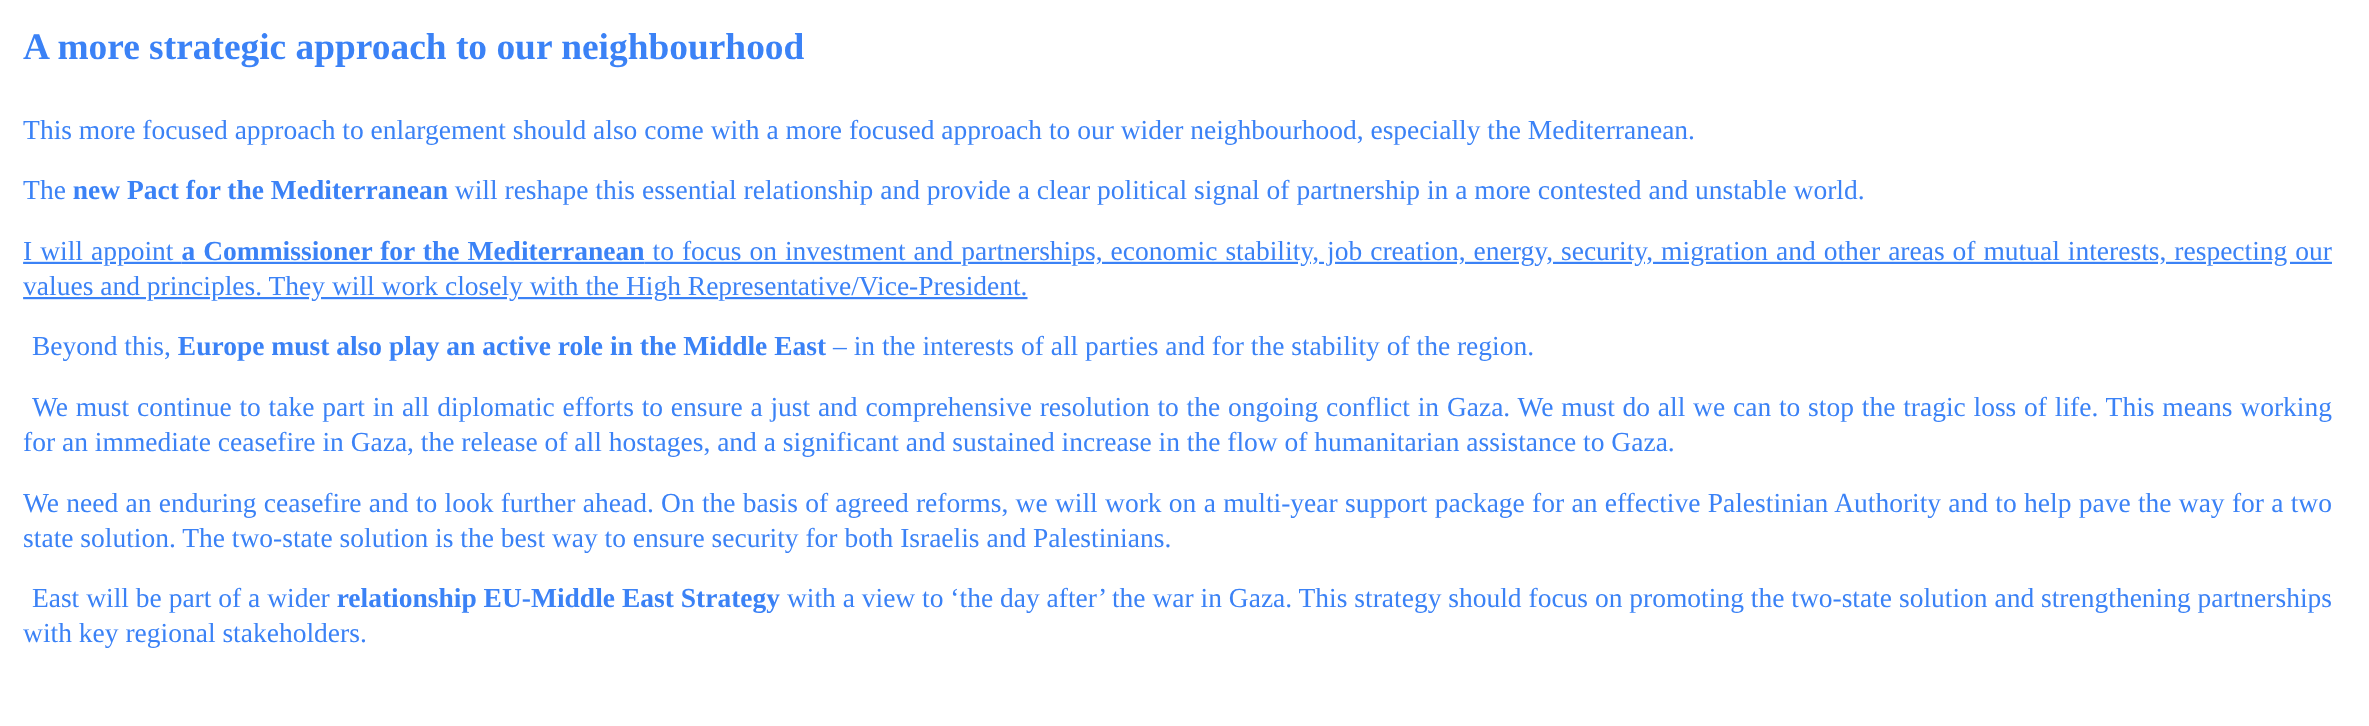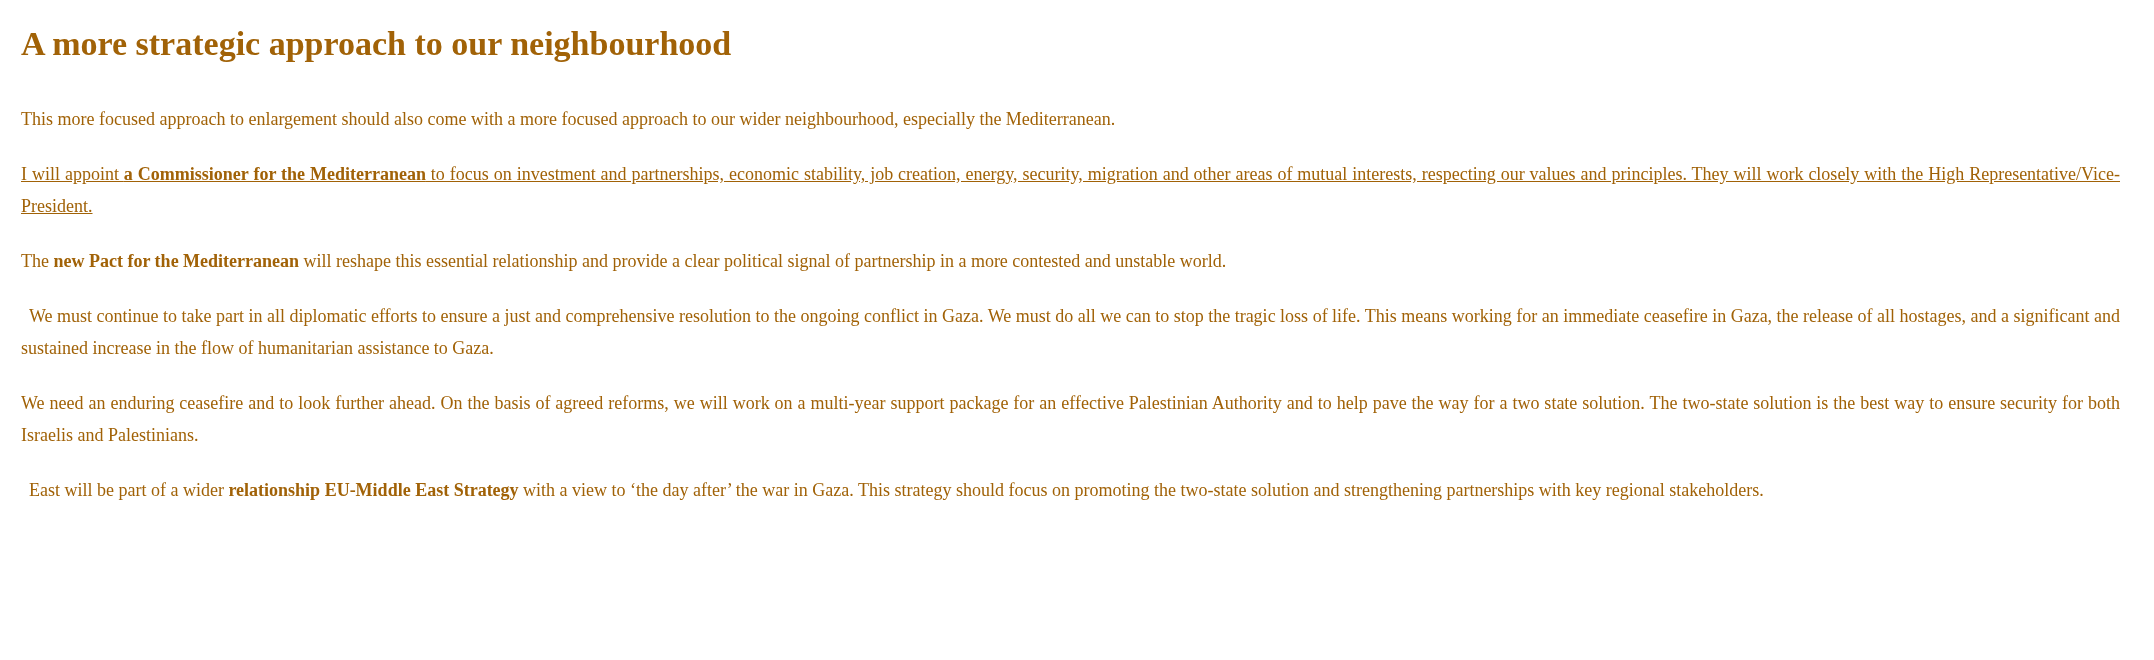--- a/index.html
+++ b/index.html
@@ -10,30 +10,30 @@
   body {
     width: 2154px;
     height: 660px;
     overflow: hidden;
   }
   main {
     box-sizing: border-box;
     width: 2154px;
     padding: 24px 34px 0 21px;
     font-family: "Liberation Serif", "DejaVu Serif", serif;
-    color: #a16207;
+    color: #3b82f6;
   }
   h1.doc-title {
     font-size: 34px;
     line-height: 1.2;
     font-weight: bold;
     margin: 0 0 38px 0;
   }
   p.para {
-    font-size: 18px;
+    font-size: 25px;
     line-height: 32px;
     margin: 16px 0 23px 0;
     text-align: justify;
   }
   p.para.indent {
     text-indent: 8px;
   }
   p.para.underlined {
     text-decoration: underline;
   }
@@ -43,24 +43,25 @@
 </style>
 </head>
 <body>
 
 <main>
 
   <h1 class="doc-title">A more strategic approach to our neighbourhood</h1>
 
   <p class="para"><span>This more focused approach to enlargement should also come with a more focused approach to our wider neighbourhood, especially the Mediterranean.</span></p>
 
+  <p class="para"><span>The </span><span class="b">new Pact for the Mediterranean</span><span> will reshape this essential relationship and provide a clear political signal of partnership in a more contested and unstable world.</span></p>
+
   <p class="para underlined"><span>I will appoint </span><span class="b">a Commissioner for the Mediterranean</span><span> to focus on investment and partnerships, economic stability, job creation, energy, security, migration and other areas of mutual interests, respecting our values and principles. They will work closely with the High Representative/Vice-President.</span></p>
 
-  <p class="para"><span>The </span><span class="b">new Pact for the Mediterranean</span><span> will reshape this essential relationship and provide a clear political signal of partnership in a more contested and unstable world.</span></p>
-
+  <p class="para indent"><span>Beyond this, </span><span class="b">Europe must also play an active role in the Middle East</span><span> – in the interests of all parties and for the stability of the region.</span></p>
 
   <p class="para indent"><span>We must continue to take part in all diplomatic efforts to ensure a just and comprehensive resolution to the ongoing conflict in Gaza. We must do all we can to stop the tragic loss of life. This means working for an immediate ceasefire in Gaza, the release of all hostages, and a significant and sustained increase in the flow of humanitarian assistance to Gaza.</span></p>
 
   <p class="para"><span>We need an enduring ceasefire and to look further ahead. On the basis of agreed reforms, we will work on a multi-year support package for an effective Palestinian Authority and to help pave the way for a two state solution. The two-state solution is the best way to ensure security for both Israelis and Palestinians.</span></p>
 
   <p class="para indent"><span>East will be part of a wider </span><span class="b">relationship EU-Middle East Strategy</span><span> with a view to ‘the day after’ the war in Gaza. This strategy should focus on promoting the two-state solution and strengthening partnerships with key regional stakeholders.</span></p>
 
 </main>
 
 </body></html>

